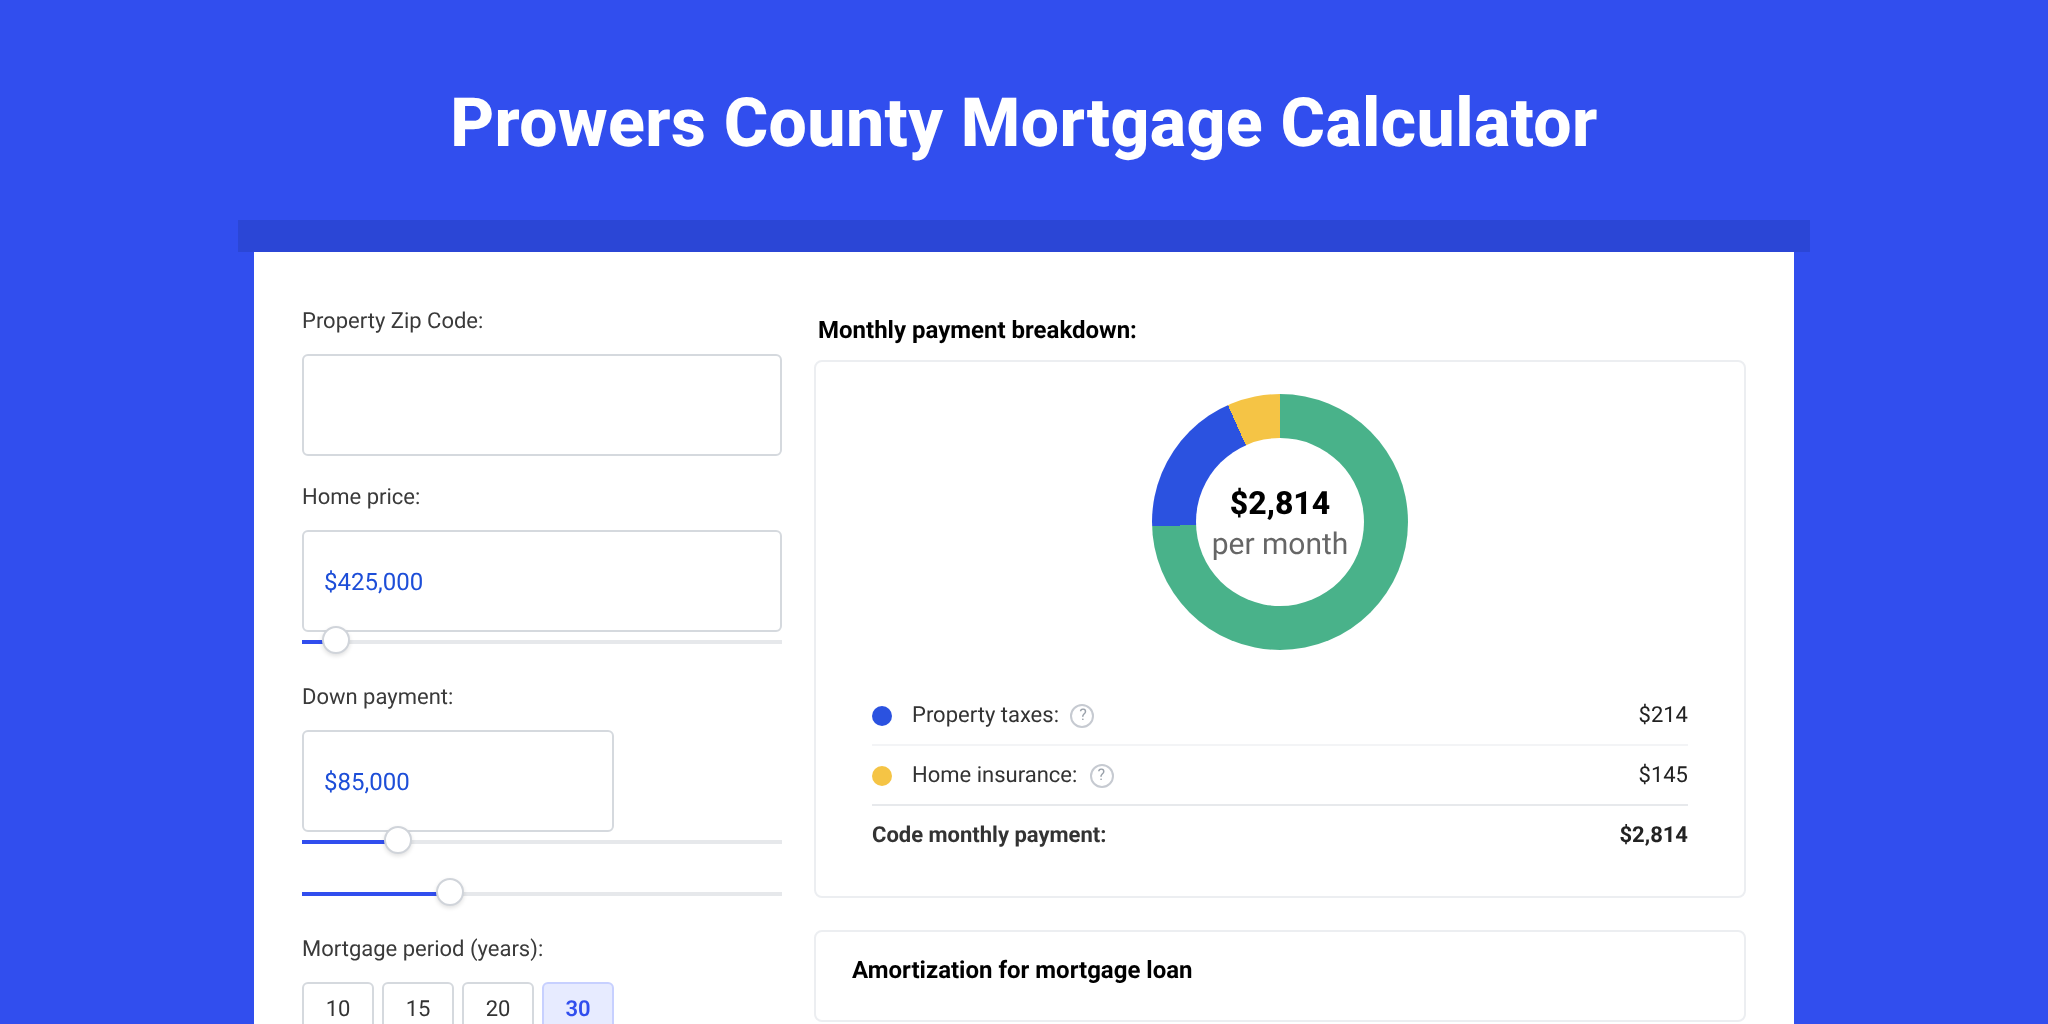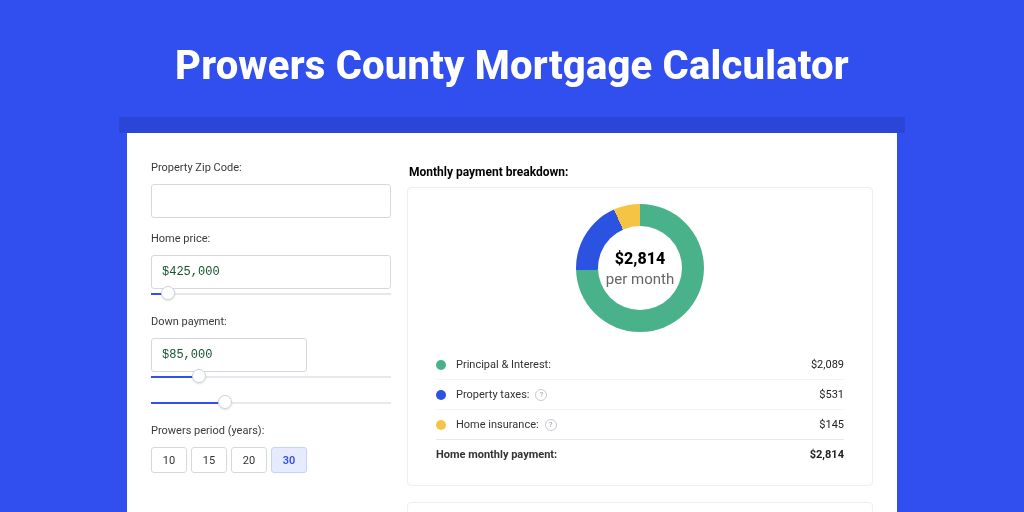--- a/index.html
+++ b/index.html
@@ -1,24 +1,24 @@
 <!DOCTYPE html>
 <html><head>
 <meta charset="utf-8">
 <style>
   * { box-sizing: border-box; margin: 0; padding: 0; font-family: -apple-system, BlinkMacSystemFont, "Segoe UI", Roboto, Arial, sans-serif; }
   body { width: 1024px; height: 512px; overflow: hidden; background: #314eee; }
-  .page-title { color: #fff; text-align: center; font-weight: 800; font-size: 40px; padding: 42px 0 28px; letter-spacing: .2px; }
+  .page-title { color: #fff; text-align: center; font-weight: 800; font-size: 34px; padding: 42px 0 28px; letter-spacing: .2px; }
   .card-wrap { margin: 0 auto; width: 786px; height: 16px; background: #2b46d6; }
   .card { margin: 0 auto; width: 770px; background: #fff; padding: 28px 0 0 0; height: 500px; position: relative; }
   .cols { display: flex; }
   .left { width: 280px; padding: 0 0 0 24px; }
   .right { flex: 1; padding: 0 24px 0 0; }
   .field-label { font-size: 11px; color: #3a3a3a; margin: 0 0 10px; }
-  .text-input { width: 240px; height: 34px; border: 1px solid #d5d9de; border-radius: 3px; padding: 0 10px; font-size: 12px; color: #14532d; font-family: Liberation Mono, monospace; }
+  .text-input { width: 240px; height: 51px; border: 1px solid #d5d9de; border-radius: 3px; padding: 0 10px; font-size: 12px; color: #1d4ed8; }
   .pair { display: flex; gap: 16px; }
   .text-input.small { width: 156px; }
   .text-input.smaller { width: 76px; }
   .slider { position: relative; height: 14px; margin-top: -2px; }
   .slider-track { position: absolute; top: 6px; left: 0; right: 0; height: 2px; background: #e6e8eb; }
   .slider-fill { position: absolute; top: 6px; left: 0; height: 2px; background: #314eee; }
   .slider-thumb { position: absolute; top: -1px; width: 14px; height: 14px; background: #fff; border: 1px solid #d0d4da; border-radius: 50%; box-shadow: 0 1px 2px rgba(0,0,0,.12); }
   .group { margin-bottom: 14px; }
   .periods { display: flex; gap: 4px; }
   .period-btn { width: 36px; height: 26px; border: 1px solid #d5d9de; border-radius: 3px; background: #fff; font-size: 11px; color: #333; display:flex;align-items:center;justify-content:center; cursor:pointer; }
@@ -86,21 +86,21 @@
 
       <div class="group">
         <div class="slider" style="width:240px;">
           <div class="slider-track"></div>
           <div id="rate-fill" class="slider-fill" style="width: 74.4px;"></div>
           <div id="rate-thumb" class="slider-thumb" style="left: 67.4px;"></div>
         </div>
       </div>
 
       <div class="group">
-        <div class="field-label">Prowers period (years):</div>
+        <div class="field-label">Mortgage period (years):</div>
         <div class="periods" id="periods">
             <div class="period-btn">10</div>
             <div class="period-btn">15</div>
             <div class="period-btn">20</div>
             <div class="period-btn selected">30</div>
           </div>
       </div>
 
     </div>
 
@@ -111,37 +111,32 @@
           <div class="donut">
             <div class="ring"></div>
             <div class="hole">
               <div class="donut-amount">$2,814</div>
               <div class="donut-sub">per month</div>
             </div>
           </div>
         </div>
         <div class="rows" id="rows">
             <div class="row">
-              <div class="dot green"></div>
-              <div class="row-label">Principal &amp; Interest:</div>
-              <div class="row-val">$2,089</div>
-            </div>
-            <div class="row">
               <div class="dot blue"></div>
               <div class="row-label">Property taxes:<div class="info">?</div></div>
-              <div class="row-val">$531</div>
+              <div class="row-val">$214</div>
             </div>
             <div class="row">
               <div class="dot yellow"></div>
               <div class="row-label">Home insurance:<div class="info">?</div></div>
               <div class="row-val">$145</div>
             </div>
           </div>
         <div class="row total">
-          <div class="row-label">Home monthly payment:</div>
+          <div class="row-label">Code monthly payment:</div>
           <div class="row-val">$2,814</div>
         </div>
       </div>
 
       <div class="amort">
         <div class="amort-title">Amortization for mortgage loan</div>
 
       </div>
     </div>
   </div>

